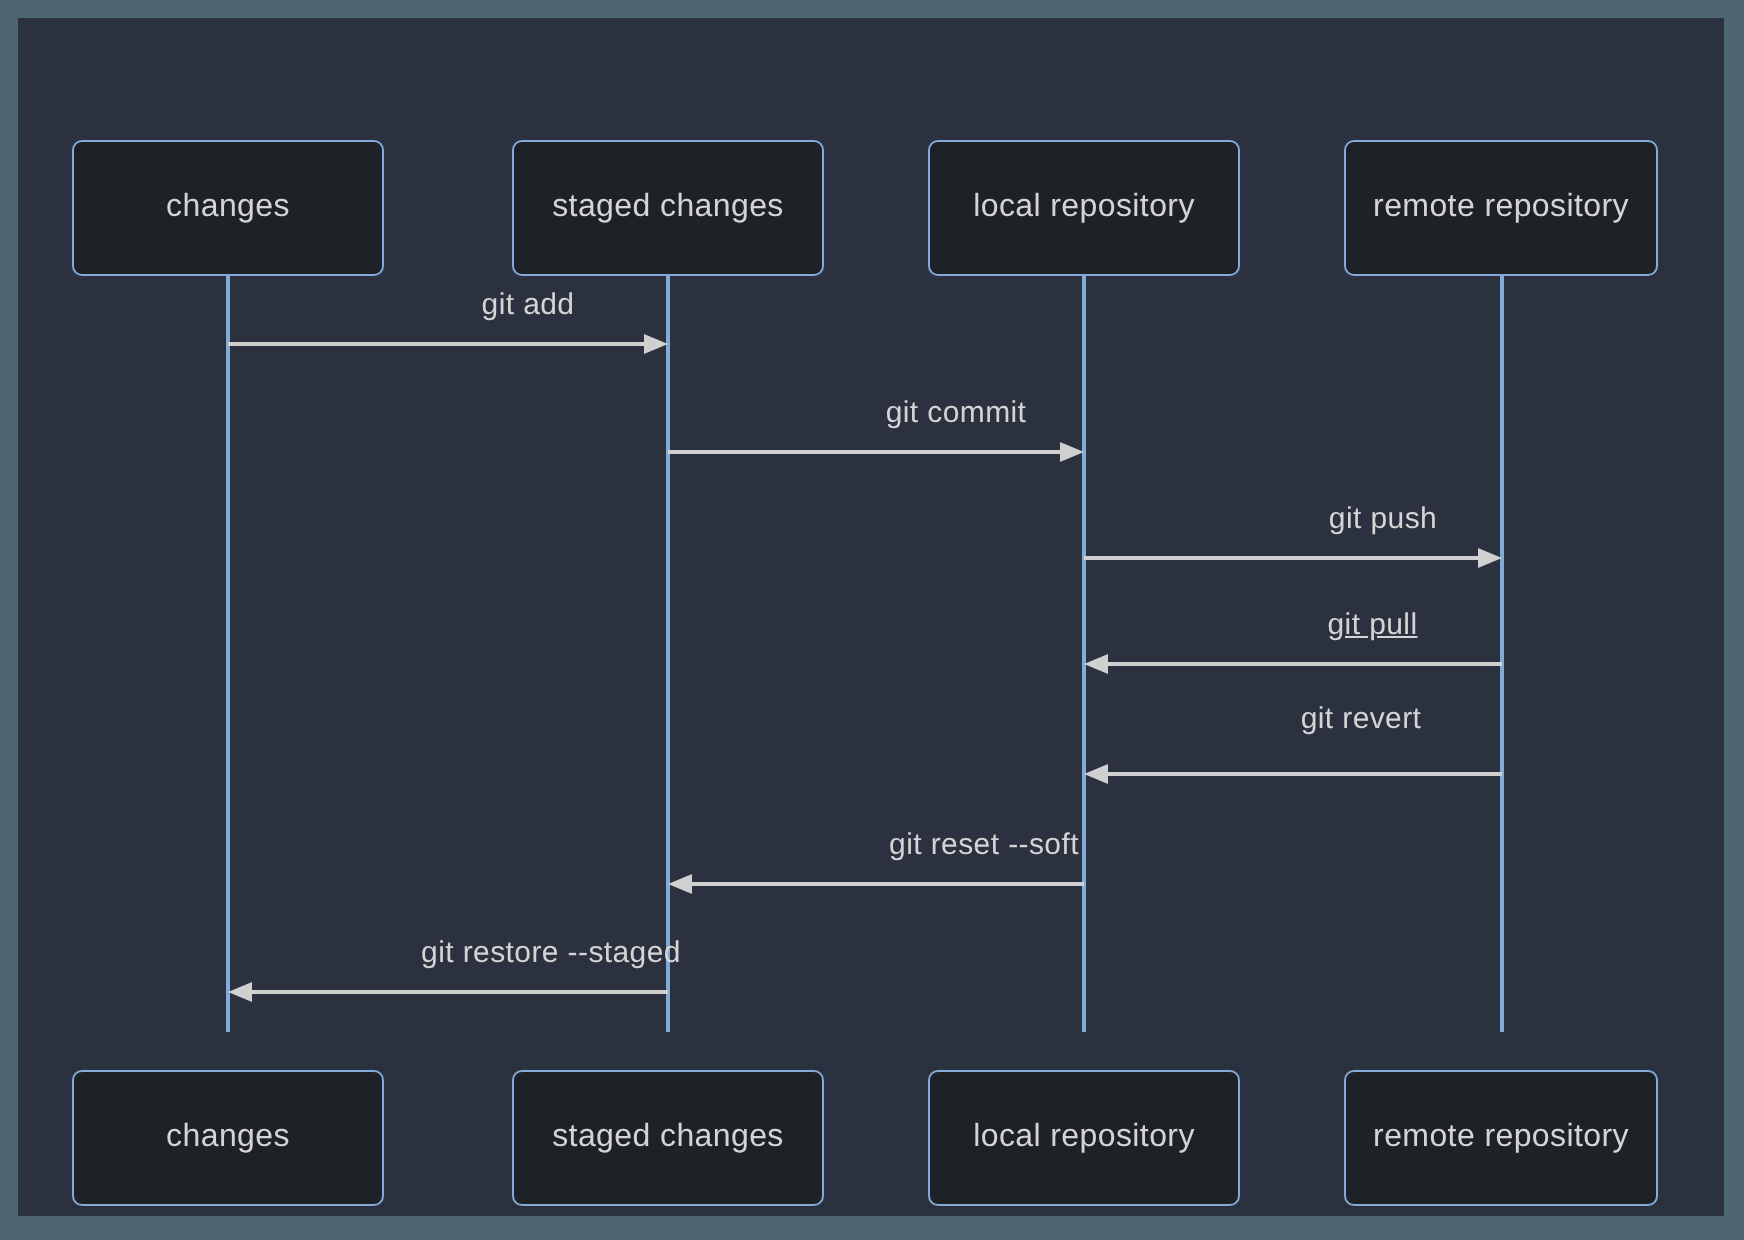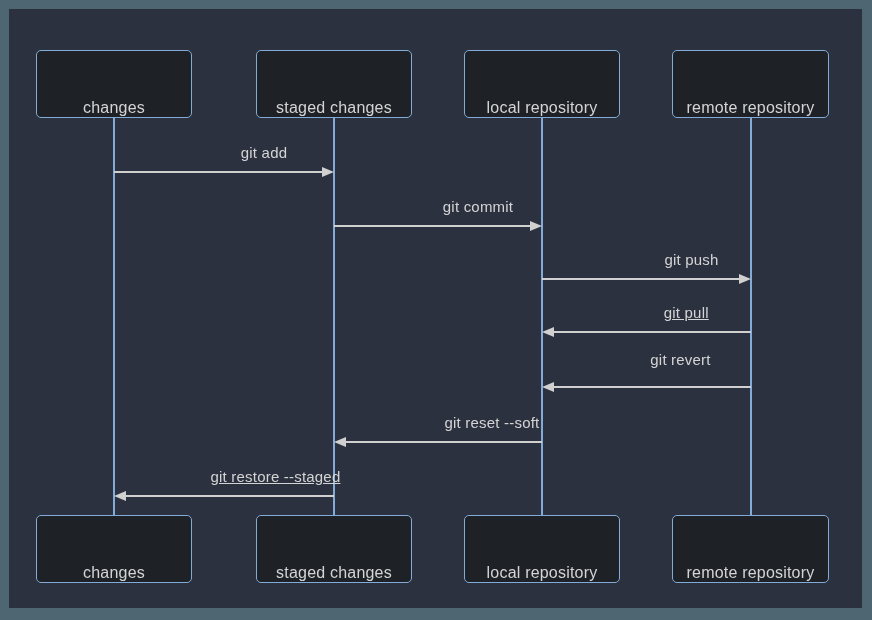--- a/index.html
+++ b/index.html
@@ -21,22 +21,23 @@
     width: 2px;
     background: var(--blue, #82abd8);
   }
   .actor-box {
     position: absolute;
     box-sizing: border-box;
     background: var(--boxfill, #1e2227);
     border: 1.5px solid var(--blue, #82abd8);
     border-radius: 5px;
     display: flex;
-    align-items: flex-end;
+    align-items: center;
     justify-content: center;
+    margin-top: 20px;
   }
   .actor-label {
     color: var(--text, #d4d4d4);
     font-size: 16px;
     letter-spacing: 0.2px;
     white-space: nowrap;
   }
   .msg-line {
     position: absolute;
     height: 2px;
@@ -122,17 +123,17 @@
     <div class="msg-label" style="left: 533px; width: 197px; top: 342px;">git revert</div>
     <div class="msg-line" style="top: 377px; left: 543px; width: 198.5px;"></div>
     <div class="msg-head left" style="top: 373px; left: 533px;"></div>
   </div>
     <div>
     <div class="msg-label" style="left: 325px; width: 236px; top: 405px;">git reset --soft</div>
     <div class="msg-line" style="top: 432px; left: 335px; width: 198px;"></div>
     <div class="msg-head left" style="top: 428px; left: 325px;"></div>
   </div>
     <div>
-    <div class="msg-label" style="left: 105px; width: 243px; top: 459px; text-decoration: underline;">git restore --staged</div>
+    <div class="msg-label" style="left: 105px; width: 243px; top: 459px;">git restore --staged</div>
     <div class="msg-line" style="top: 486px; left: 115px; width: 210px;"></div>
     <div class="msg-head left" style="top: 482px; left: 105px;"></div>
   </div>
   </div>
 
 </body></html>

